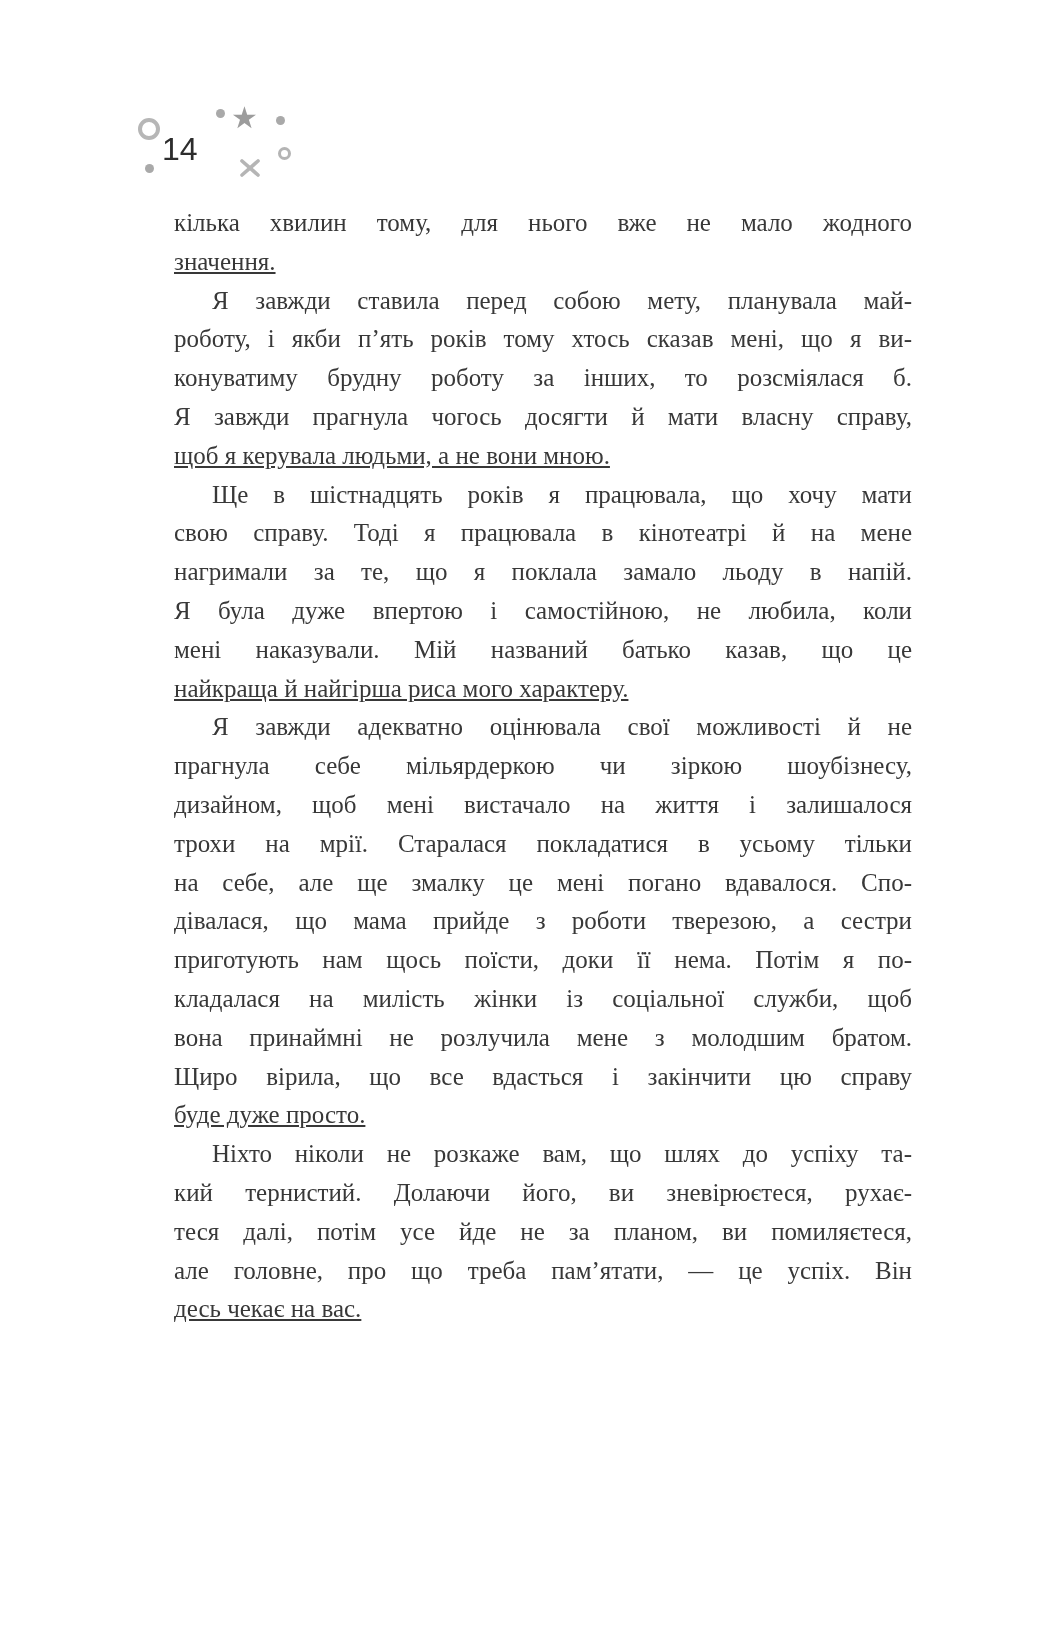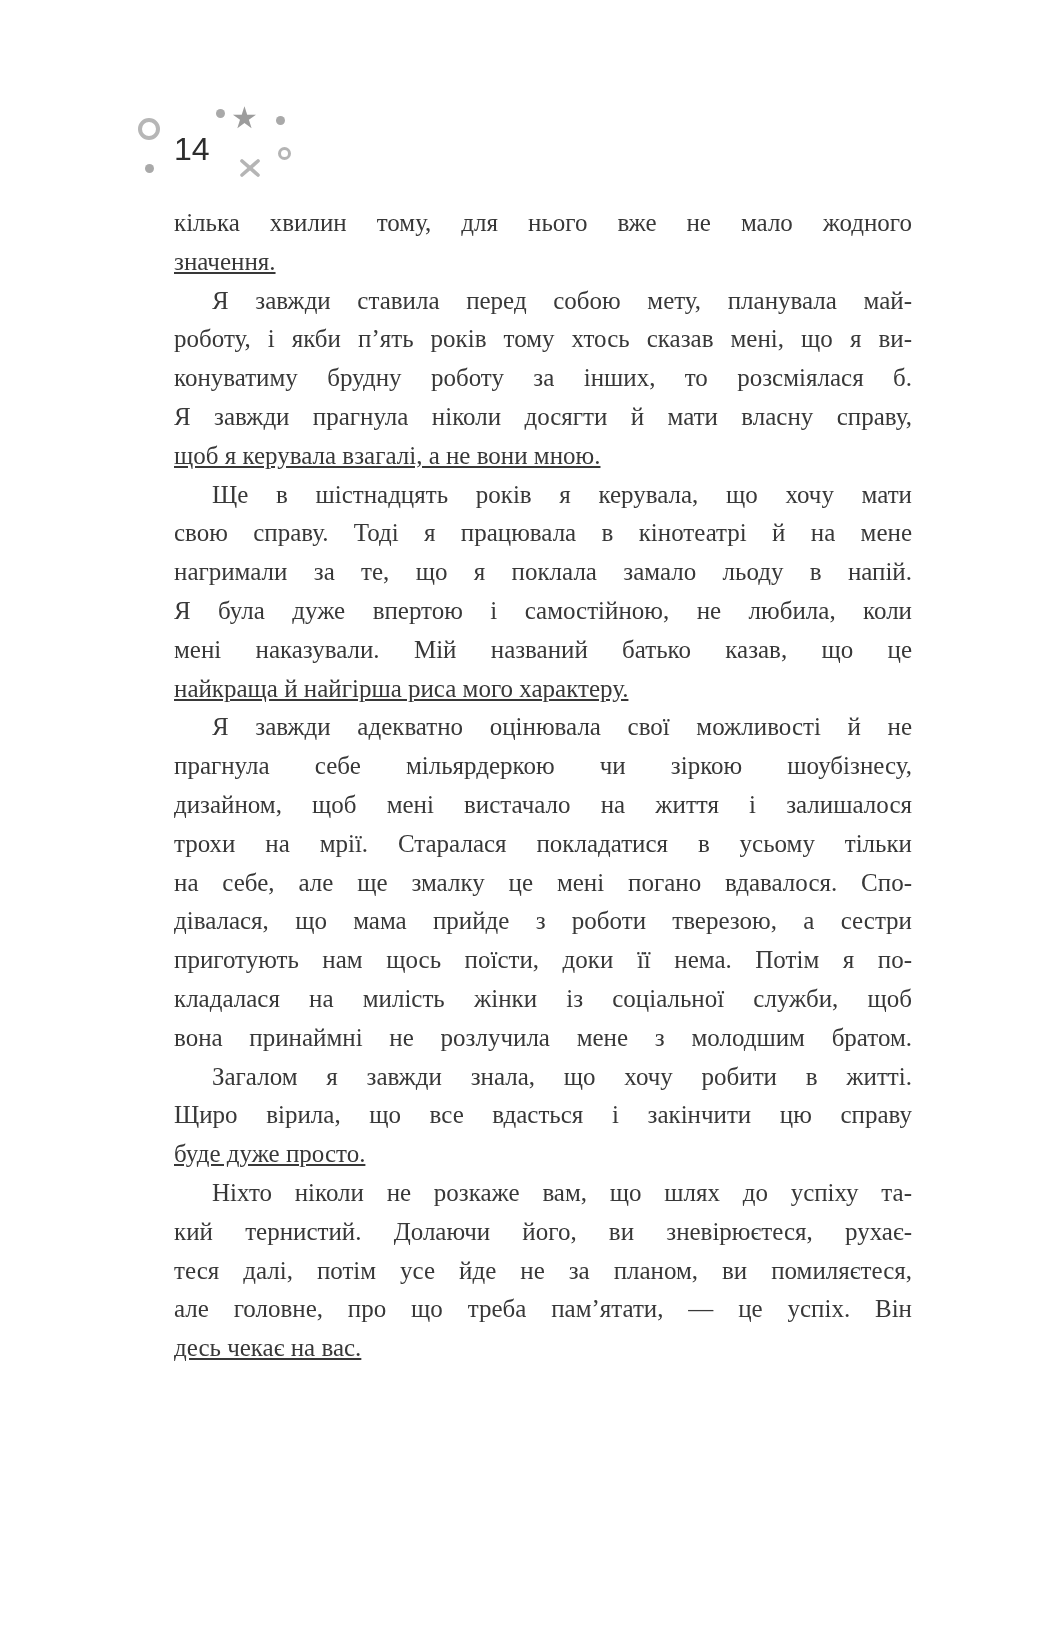--- a/index.html
+++ b/index.html
@@ -38,21 +38,21 @@
   .dot-c { left: 276px; top: 116px; }
   .star {
     left: 231px; top: 103px;
     font-family: "DejaVu Sans", sans-serif;
     font-size: 30px; line-height: 30px;
     color: #9c9c9c;
   }
   .xmark { left: 239px; top: 158px; }
   .page-number {
     position: absolute;
-    left: 174px; top: 134px;
+    left: 162px; top: 134px;
     font-family: "Liberation Sans", sans-serif;
     font-size: 32px; line-height: 30px;
     font-weight: 500;
     color: #2d2d2d;
   }
 
   
   .text-block {
     position: absolute;
     left: 174px; top: 204px;
@@ -93,47 +93,46 @@
 
     <div class="para">
       <div class="line">кілька хвилин тому, для нього вже не мало жодного</div>
       <div class="line last">значення.</div>
     </div>
 
     <div class="para">
       <div class="line indent">Я завжди ставила перед собою мету, планувала май-</div>
       <div class="line">роботу, і якби п’ять років тому хтось сказав мені, що я ви-</div>
       <div class="line">конуватиму брудну роботу за інших, то розсміялася б.</div>
-      <div class="line">Я завжди прагнула ніколи досягти й мати власну справу,</div>
-      <div class="line last">щоб я керувала взагалі, а не вони мною.</div>
+      <div class="line">Я завжди прагнула чогось досягти й мати власну справу,</div>
+      <div class="line last">щоб я керувала людьми, а не вони мною.</div>
     </div>
 
     <div class="para">
-      <div class="line indent">Ще в шістнадцять років я керувала, що хочу мати</div>
+      <div class="line indent">Ще в шістнадцять років я працювала, що хочу мати</div>
       <div class="line">свою справу. Тоді я працювала в кінотеатрі й на мене</div>
       <div class="line">нагримали за те, що я поклала замало льоду в напій.</div>
       <div class="line">Я була дуже впертою і самостійною, не любила, коли</div>
       <div class="line">мені наказували. Мій названий батько казав, що це</div>
       <div class="line last">найкраща й найгірша риса мого характеру.</div>
     </div>
 
     <div class="para">
       <div class="line indent">Я завжди адекватно оцінювала свої можливості й не</div>
       <div class="line">прагнула себе мільярдеркою чи зіркою шоубізнесу,</div>
       <div class="line">дизайном, щоб мені вистачало на життя і залишалося</div>
       <div class="line">трохи на мрії. Старалася покладатися в усьому тільки</div>
       <div class="line">на себе, але ще змалку це мені погано вдавалося. Спо-</div>
       <div class="line">дівалася, що мама прийде з роботи тверезою, а сестри</div>
       <div class="line">приготують нам щось поїсти, доки її нема. Потім я по-</div>
       <div class="line">кладалася на милість жінки із соціальної служби, щоб</div>
       <div class="line">вона принаймні не розлучила мене з молодшим братом.</div>
     </div>
 
     <div class="para">
-      <div class="line indent">Загалом я завжди знала, що хочу робити в житті.</div>
       <div class="line">Щиро вірила, що все вдасться і закінчити цю справу</div>
       <div class="line last">буде дуже просто.</div>
     </div>
 
     <div class="para">
       <div class="line indent">Ніхто ніколи не розкаже вам, що шлях до успіху та-</div>
       <div class="line">кий тернистий. Долаючи його, ви зневірюєтеся, рухає-</div>
       <div class="line">теся далі, потім усе йде не за планом, ви помиляєтеся,</div>
       <div class="line">але головне, про що треба пам’ятати, — це успіх. Він</div>
       <div class="line last">десь чекає на вас.</div>

